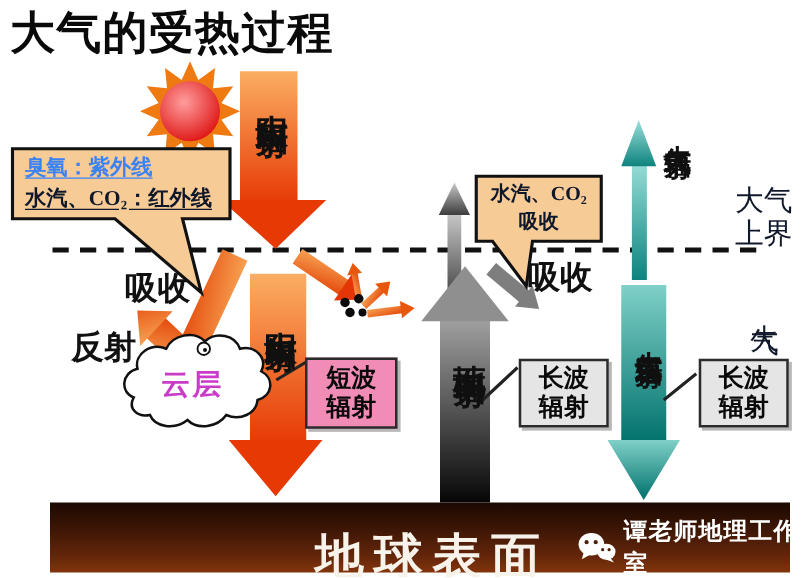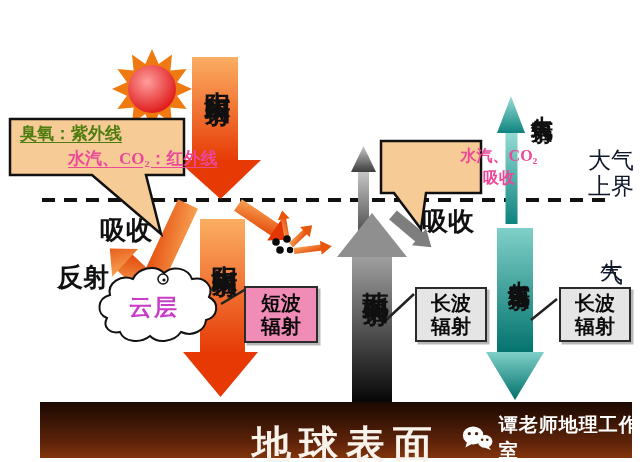--- a/index.html
+++ b/index.html
@@ -12,22 +12,22 @@
     left:8px;top:2px;font-size:36px;font-weight:bold;color:#0a0a0a;letter-spacing:1px;
   }
   svg.layer{left:0;top:0;width:644px;height:462px;}
   
   .lbl{color:#111;font-weight:600;}
   .big{font-size:26px;}
   .v{writing-mode:vertical-rl;text-orientation:upright;font-weight:bold;color:#101010;}
   
   .callout-text{line-height:1.45;font-weight:bold;font-size:17px;white-space:nowrap;}
   .u{text-decoration:underline;text-underline-offset:3px;}
-  .blue{color:#4d7c0f;}
-  .green{color:#ec4899;margin-left:48px;}
+  .blue{color:#3b82f6;}
+  .green{color:#0f172a;}
   
   .box{
     border:2px solid #2b2b2b;display:flex;flex-direction:column;align-items:center;justify-content:center;
     font-weight:bold;font-size:20px;line-height:1.15;color:#0a0a0a;text-align:center;
     box-shadow:2.5px 2.5px 0 rgba(0,0,0,0.28);
   }
   .pink{background:#f18cb7;}
   .gray{background:#e5e5e5;}
   
   .brown{color:#0f172a;font-weight:normal;margin-top:20px;}
@@ -175,41 +175,42 @@
     <path d="M10,119 H184 V175 H146 L161,234 L92,175 H10 Z" fill="#f6cb96" stroke="#111" stroke-width="2.5"></path>
     <path d="M381,141 H481 V193 H426 L421,229 L394,193 H381 Z" fill="#f6cb96" stroke="#111" stroke-width="2.5"></path>
 
     <g stroke="#222" stroke-width="2.5">
       <line x1="221" y1="304" x2="246" y2="289"></line>
       <line x1="384" y1="322" x2="414" y2="294"></line>
       <line x1="531" y1="320" x2="557" y2="299"></line>
     </g>
   </svg>
 
+  <div id="title" class="abs">大气的受热过程</div>
 
   <div class="abs v" style="left:200px;top:71px;font-size:26px;letter-spacing:3px;">太阳辐射</div>
   <div class="abs v" style="left:207px;top:245px;font-size:26px;letter-spacing:2px;">太阳辐射</div>
   <div class="abs v" style="left:358px;top:271px;font-size:26px;letter-spacing:3px;">地面辐射</div>
   <div class="abs v" style="left:527px;top:98px;font-size:22px;letter-spacing:2px;">大气辐射</div>
   <div class="abs v" style="left:504px;top:263px;font-size:22px;letter-spacing:2px;">大气逆辐射</div>
 
   <div class="abs lbl big" style="left:100px;top:213px;">吸收</div>
   <div class="abs lbl big" style="left:57px;top:260px;">反射</div>
   <div class="abs lbl big" style="left:422px;top:204px;">吸收</div>
   <div id="cloud-label" class="abs">云层</div>
 
   <div id="upper-boundary-label" class="abs brown">大气
 上界</div>
   <div id="atmosphere-label" class="abs brown">大气</div>
 
   <div class="abs callout-text" style="left:20px;top:122px;">
     <div class="u blue">臭氧：紫外线</div>
     <div class="u green">水汽、CO₂：红外线</div>
   </div>
-  <div class="abs callout-text green" style="left:381px;top:145px;width:100px;text-align:center;font-size:16px;line-height:1.4;padding-left:20px;">
+  <div class="abs callout-text green" style="left:381px;top:145px;width:100px;text-align:center;font-size:16px;line-height:1.4;">
     <div>水汽、CO₂</div>
     <div>吸收</div>
   </div>
 
   <div class="abs box pink" style="left:244px;top:286px;width:70px;height:53px;">
     <span>短波</span>
     <span>辐射</span>
   </div>
   <div class="abs box gray" style="left:415px;top:287px;width:68px;height:51px;">
     <span>长波</span>

